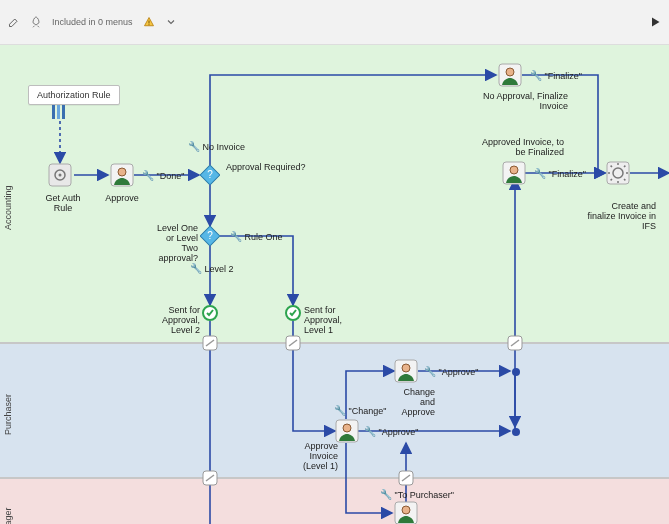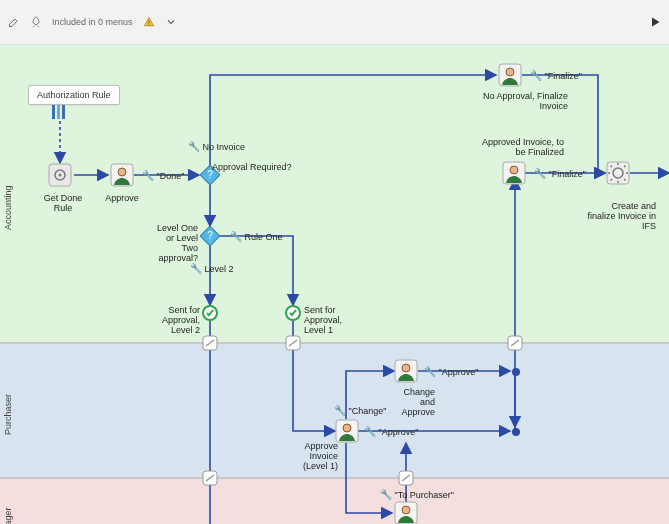--- a/index.html
+++ b/index.html
@@ -133,40 +133,40 @@
       </svg>
   </div>
 
   <div class="icon-task task-gear" style="left:48px;top:118px">
     <svg viewBox="0 0 24 24">
         <rect x="1" y="1" width="22" height="22" rx="3" fill="#e8e8e8" stroke="#aaa"></rect>
         <circle cx="12" cy="12" r="5" fill="none" stroke="#777" stroke-width="1.5"></circle>
         <circle cx="12" cy="12" r="1.5" fill="#777"></circle>
       </svg>
   </div>
-  <div class="tasklabel" style="left:36px;top:148px;width:54px">Get Done Rule</div>
+  <div class="tasklabel" style="left:36px;top:148px;width:54px">Get Auth Rule</div>
 
   <div class="icon-task task-user" style="left:110px;top:118px">
     <svg viewBox="0 0 24 24">
         <rect x="1" y="1" width="22" height="22" rx="3" fill="#f3f3f3" stroke="#aaa"></rect>
         <circle cx="12" cy="9" r="4" fill="#e9b38b" stroke="#8a5a34"></circle>
         <path d="M4 22c1-5 5-7 8-7s7 2 8 7" fill="#2f7a3a"></path>
       </svg>
   </div>
   <div class="tasklabel" style="left:102px;top:148px;width:40px">Approve</div>
 
   <div class="label" style="left:142px;top:125px"><span class="wrench">🔧</span><span>"Done"</span></div>
 
   <div class="diamond" style="left:200px;top:120px">
     <svg viewBox="0 0 20 20">
         <rect x="3" y="3" width="14" height="14" fill="#56b7e6" stroke="#2a7aa8" transform="rotate(45 10 10)"></rect>
         <text x="10" y="13" text-anchor="middle" font-size="10" fill="#fff">?</text>
       </svg>
   </div>
-  <div class="label" style="left:212px;top:117px">Approval Required?</div>
+  <div class="label" style="left:226px;top:117px">Approval Required?</div>
   <div class="label" style="left:188px;top:96px"><span class="wrench">🔧</span><span>No Invoice</span></div>
 
   <div class="diamond" style="left:200px;top:181px">
     <svg viewBox="0 0 20 20">
         <rect x="3" y="3" width="14" height="14" fill="#56b7e6" stroke="#2a7aa8" transform="rotate(45 10 10)"></rect>
         <text x="10" y="13" text-anchor="middle" font-size="10" fill="#fff">?</text>
       </svg>
   </div>
   <div class="label multi" style="left:150px;top:178px;width:48px">Level One or Level<br>Two approval?</div>
   <div class="label" style="left:230px;top:186px"><span class="wrench">🔧</span><span>Rule One</span></div>

